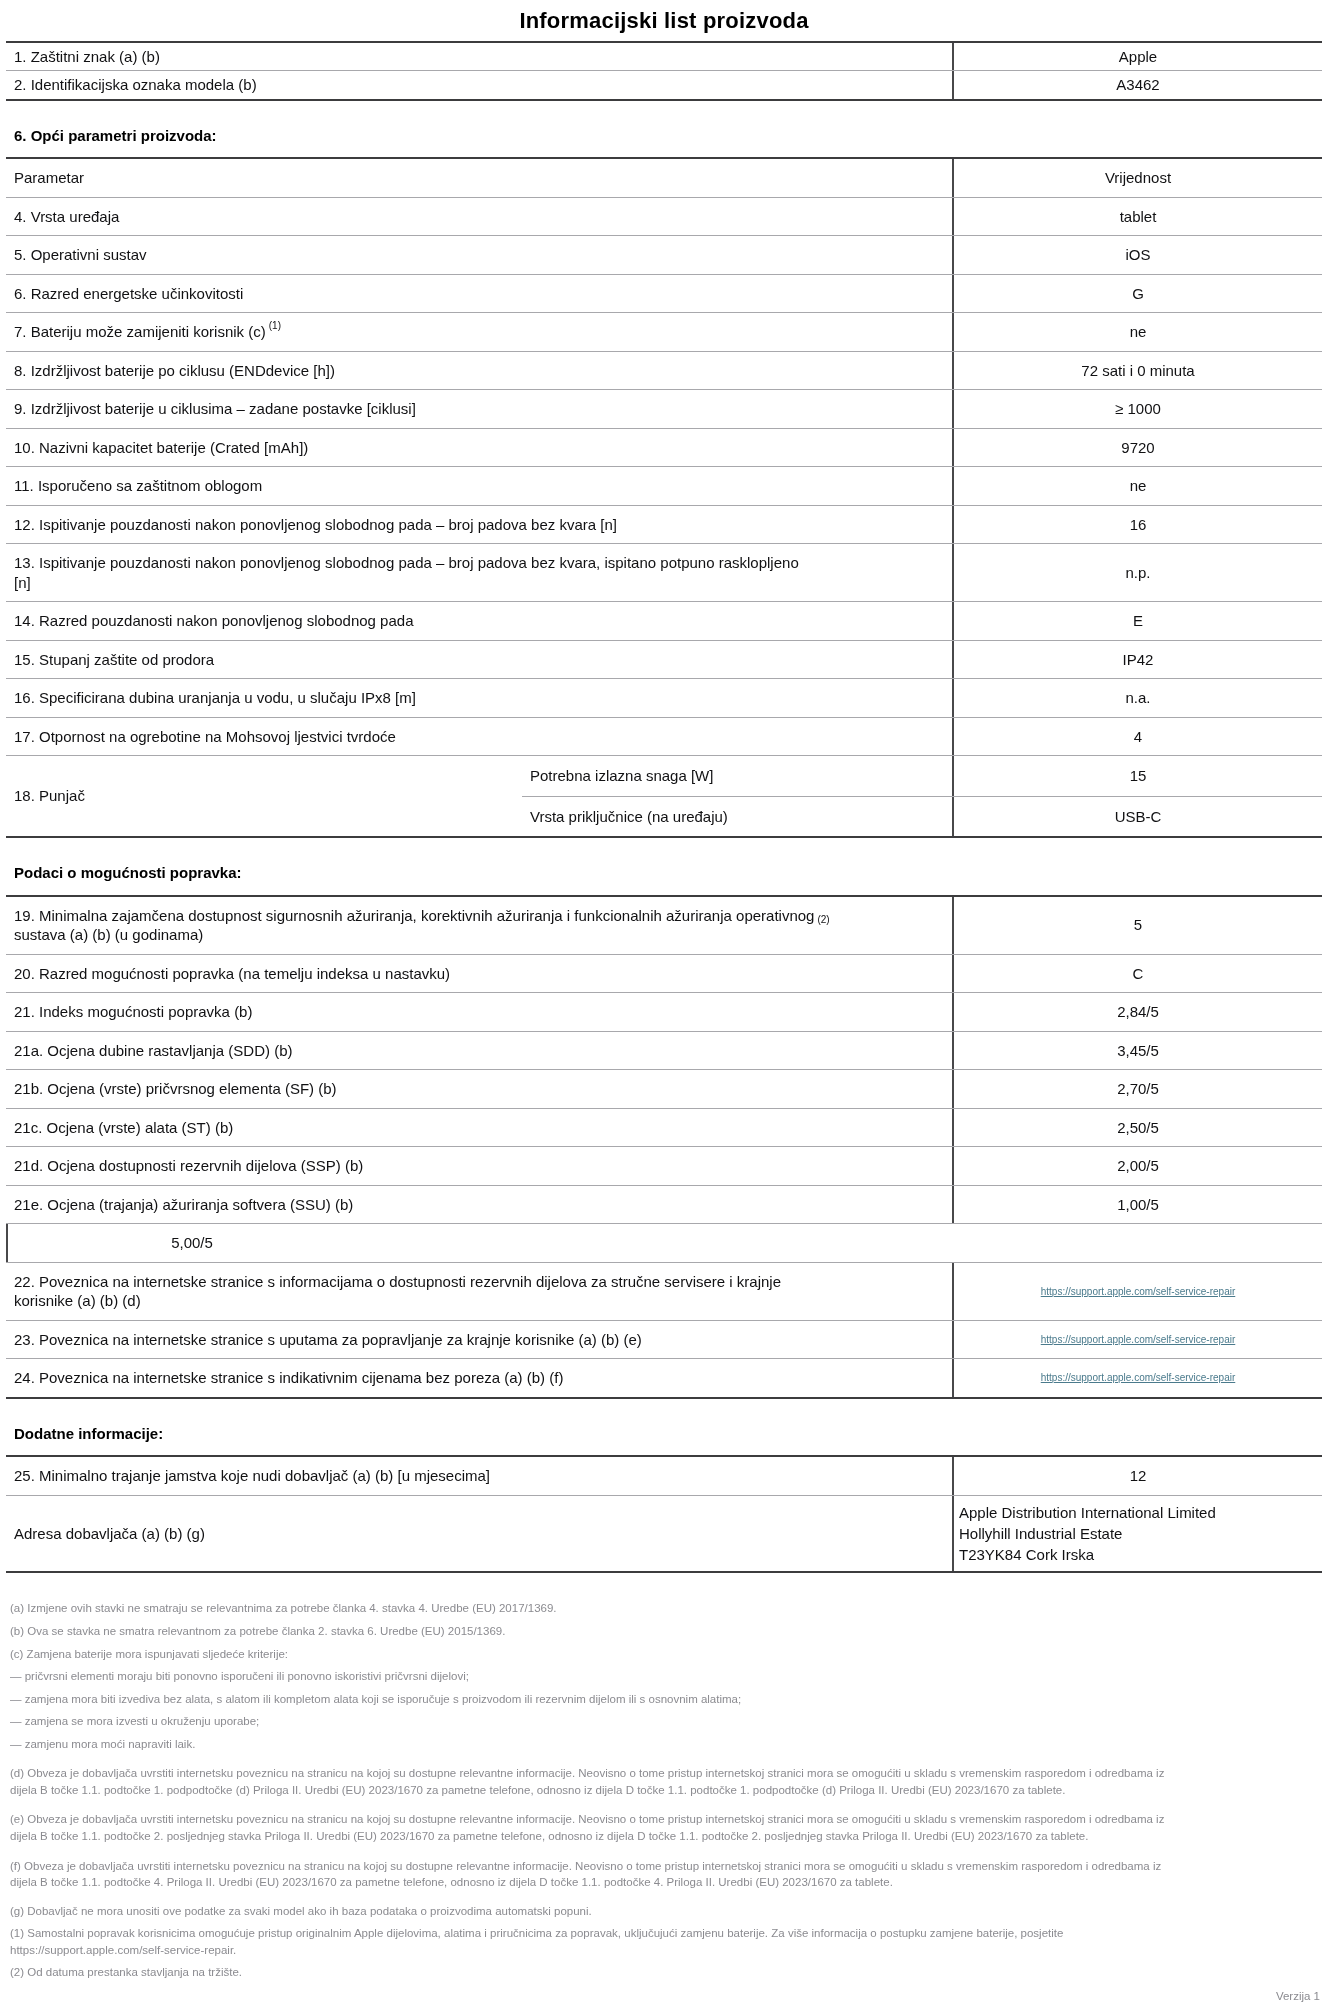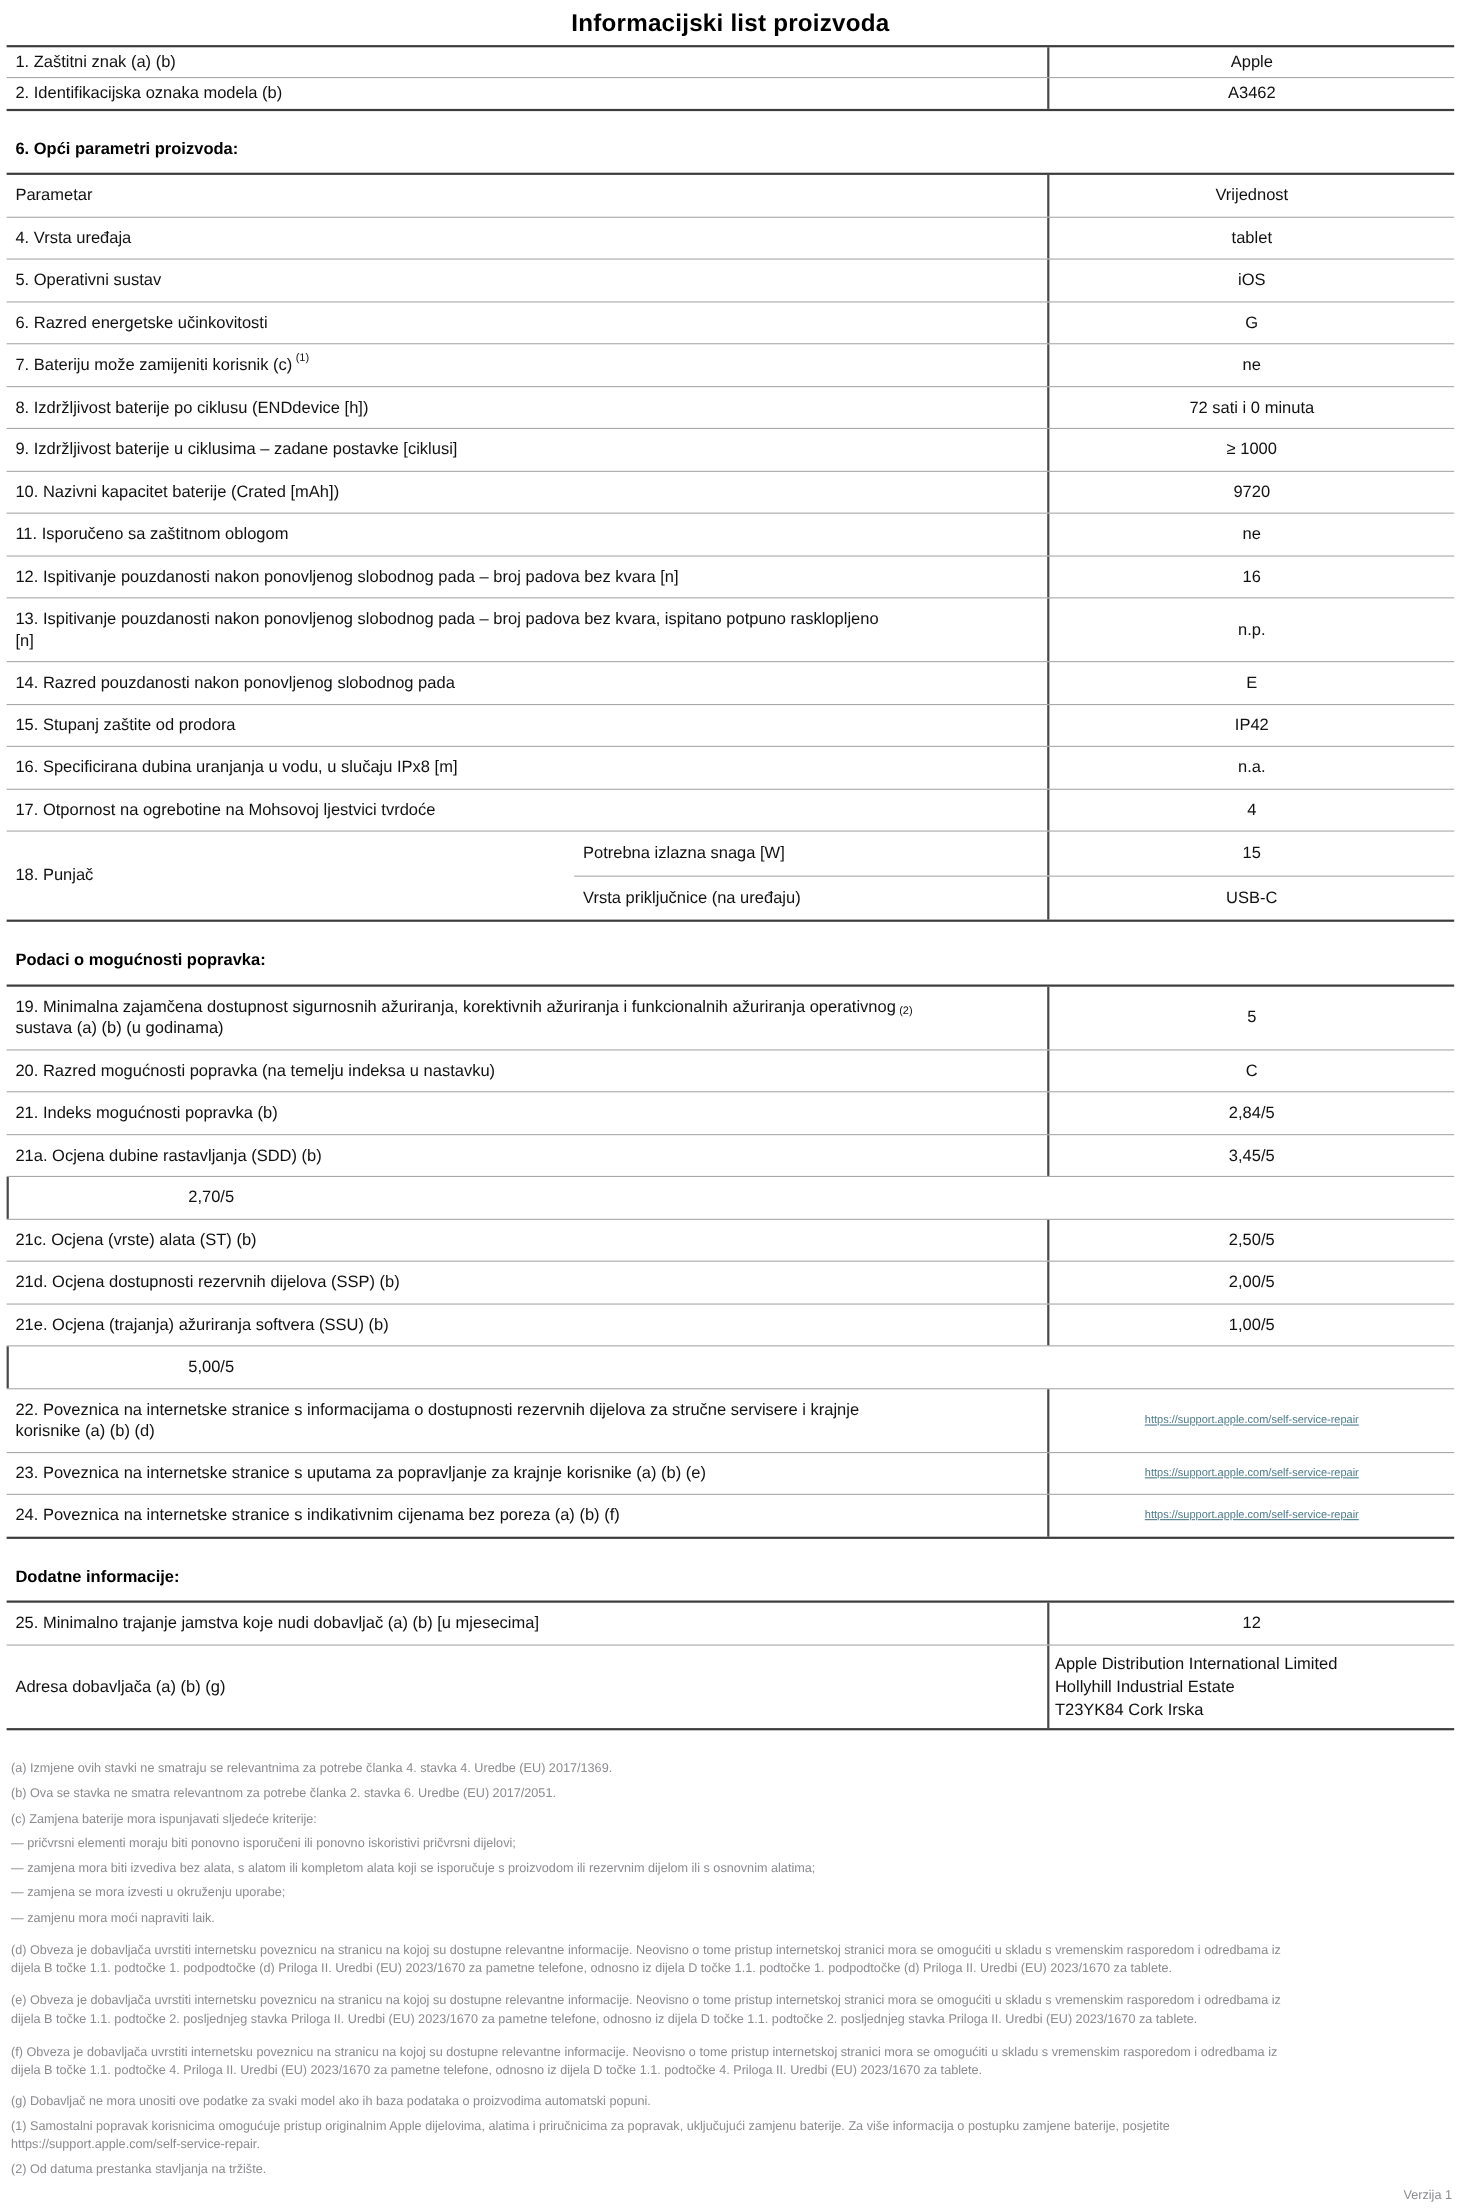--- a/index.html
+++ b/index.html
@@ -251,20 +251,23 @@
   </div>
   <div class="row">
     <div class="c1">
         <span>21a. Ocjena dubine rastavljanja (SDD) (b)</span>
       </div>
     <div class="c2">
         <span>3,45/5</span>
       </div>
   </div>
   <div class="row">
+    <div class="c1">
+        <span>21b. Ocjena (vrste) pričvrsnog elementa (SF) (b)</span>
+      </div>
     <div class="c2">
         <span>2,70/5</span>
       </div>
   </div>
   <div class="row">
     <div class="c1">
         <span>21c. Ocjena (vrste) alata (ST) (b)</span>
       </div>
     <div class="c2">
         <span>2,50/5</span>
@@ -336,21 +339,21 @@
     <div class="c2 addr-cell">
         <span>Apple Distribution International Limited
 Hollyhill Industrial Estate
 T23YK84 Cork Irska</span>
       </div>
   </div>
 </div>
 
 <div class="footnotes">
   <p class="fn">(a) Izmjene ovih stavki ne smatraju se relevantnima za potrebe članka 4. stavka 4. Uredbe (EU) 2017/1369.</p>
-  <p class="fn">(b) Ova se stavka ne smatra relevantnom za potrebe članka 2. stavka 6. Uredbe (EU) 2017/2051.</p>
+  <p class="fn">(b) Ova se stavka ne smatra relevantnom za potrebe članka 2. stavka 6. Uredbe (EU) 2015/1369.</p>
   <p class="fn">(c) Zamjena baterije mora ispunjavati sljedeće kriterije:</p>
   <p class="fn">— pričvrsni elementi moraju biti ponovno isporučeni ili ponovno iskoristivi pričvrsni dijelovi;</p>
   <p class="fn">— zamjena mora biti izvediva bez alata, s alatom ili kompletom alata koji se isporučuje s proizvodom ili rezervnim dijelom ili s osnovnim alatima;</p>
   <p class="fn">— zamjena se mora izvesti u okruženju uporabe;</p>
   <p class="fn">— zamjenu mora moći napraviti laik.</p>
   <p class="fn gap">(d) Obveza je dobavljača uvrstiti internetsku poveznicu na stranicu na kojoj su dostupne relevantne informacije. Neovisno o tome pristup internetskoj stranici mora se omogućiti u skladu s vremenskim rasporedom i odredbama iz
 dijela B točke 1.1. podtočke 1. podpodtočke (d) Priloga II. Uredbi (EU) 2023/1670 za pametne telefone, odnosno iz dijela D točke 1.1. podtočke 1. podpodtočke (d) Priloga II. Uredbi (EU) 2023/1670 za tablete.</p>
   <p class="fn gap">(e) Obveza je dobavljača uvrstiti internetsku poveznicu na stranicu na kojoj su dostupne relevantne informacije. Neovisno o tome pristup internetskoj stranici mora se omogućiti u skladu s vremenskim rasporedom i odredbama iz
 dijela B točke 1.1. podtočke 2. posljednjeg stavka Priloga II. Uredbi (EU) 2023/1670 za pametne telefone, odnosno iz dijela D točke 1.1. podtočke 2. posljednjeg stavka Priloga II. Uredbi (EU) 2023/1670 za tablete.</p>
   <p class="fn gap">(f) Obveza je dobavljača uvrstiti internetsku poveznicu na stranicu na kojoj su dostupne relevantne informacije. Neovisno o tome pristup internetskoj stranici mora se omogućiti u skladu s vremenskim rasporedom i odredbama iz

